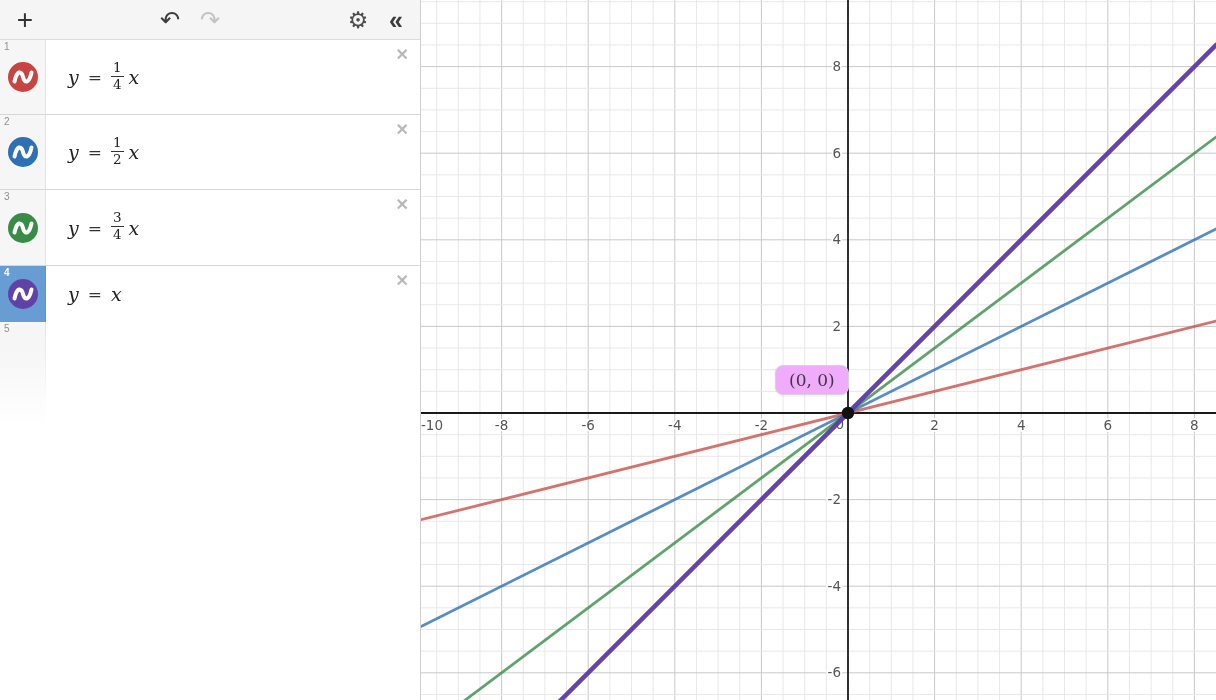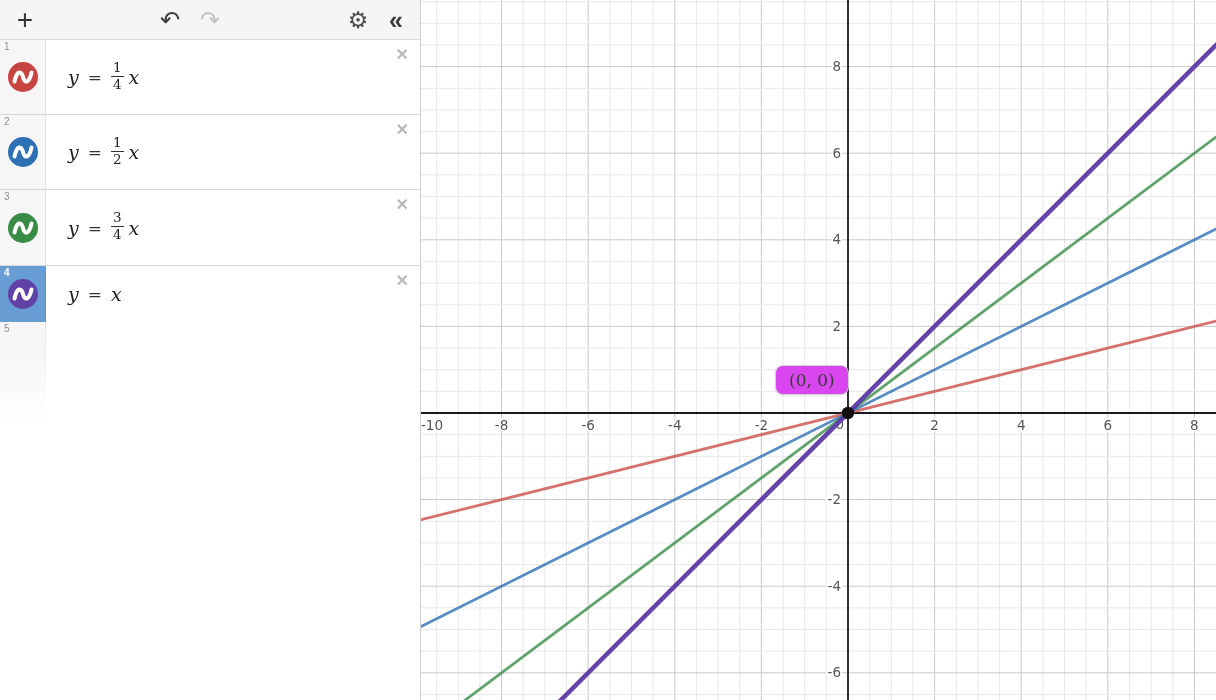--- a/index.html
+++ b/index.html
@@ -53,21 +53,21 @@
   .frac { display:inline-flex; flex-direction:column; align-items:center;
           font-style:normal; font-size:13.5px; line-height:1.15; margin-right:5px;
           transform:translateY(-1px); }
   .fden { border-top:1px solid #333; padding:0 2px; }
   .fnum { padding:0 2px; }
 
   
   .graph { position:absolute; left:421px; top:0; width:795px; height:700px;
            background:#fff; }
   .graph svg { display:block; }
-  .point-tooltip { position:absolute; left:354px; top:365px; background:#d946ef;
+  .point-tooltip { position:absolute; left:354px; top:365px; background:#f0abfc;
            border:1px solid #d4d4d4; border-radius:8px; padding:4px 13px;
            font-family:"DejaVu Serif", serif; font-size:17px; color:#3a3a3a;
            box-shadow:0 1px 3px rgba(0,0,0,0.08); white-space:nowrap; }
 </style>
 </head>
 <body>
 
 <div class="panel">
 
   <div class="toolbar">

